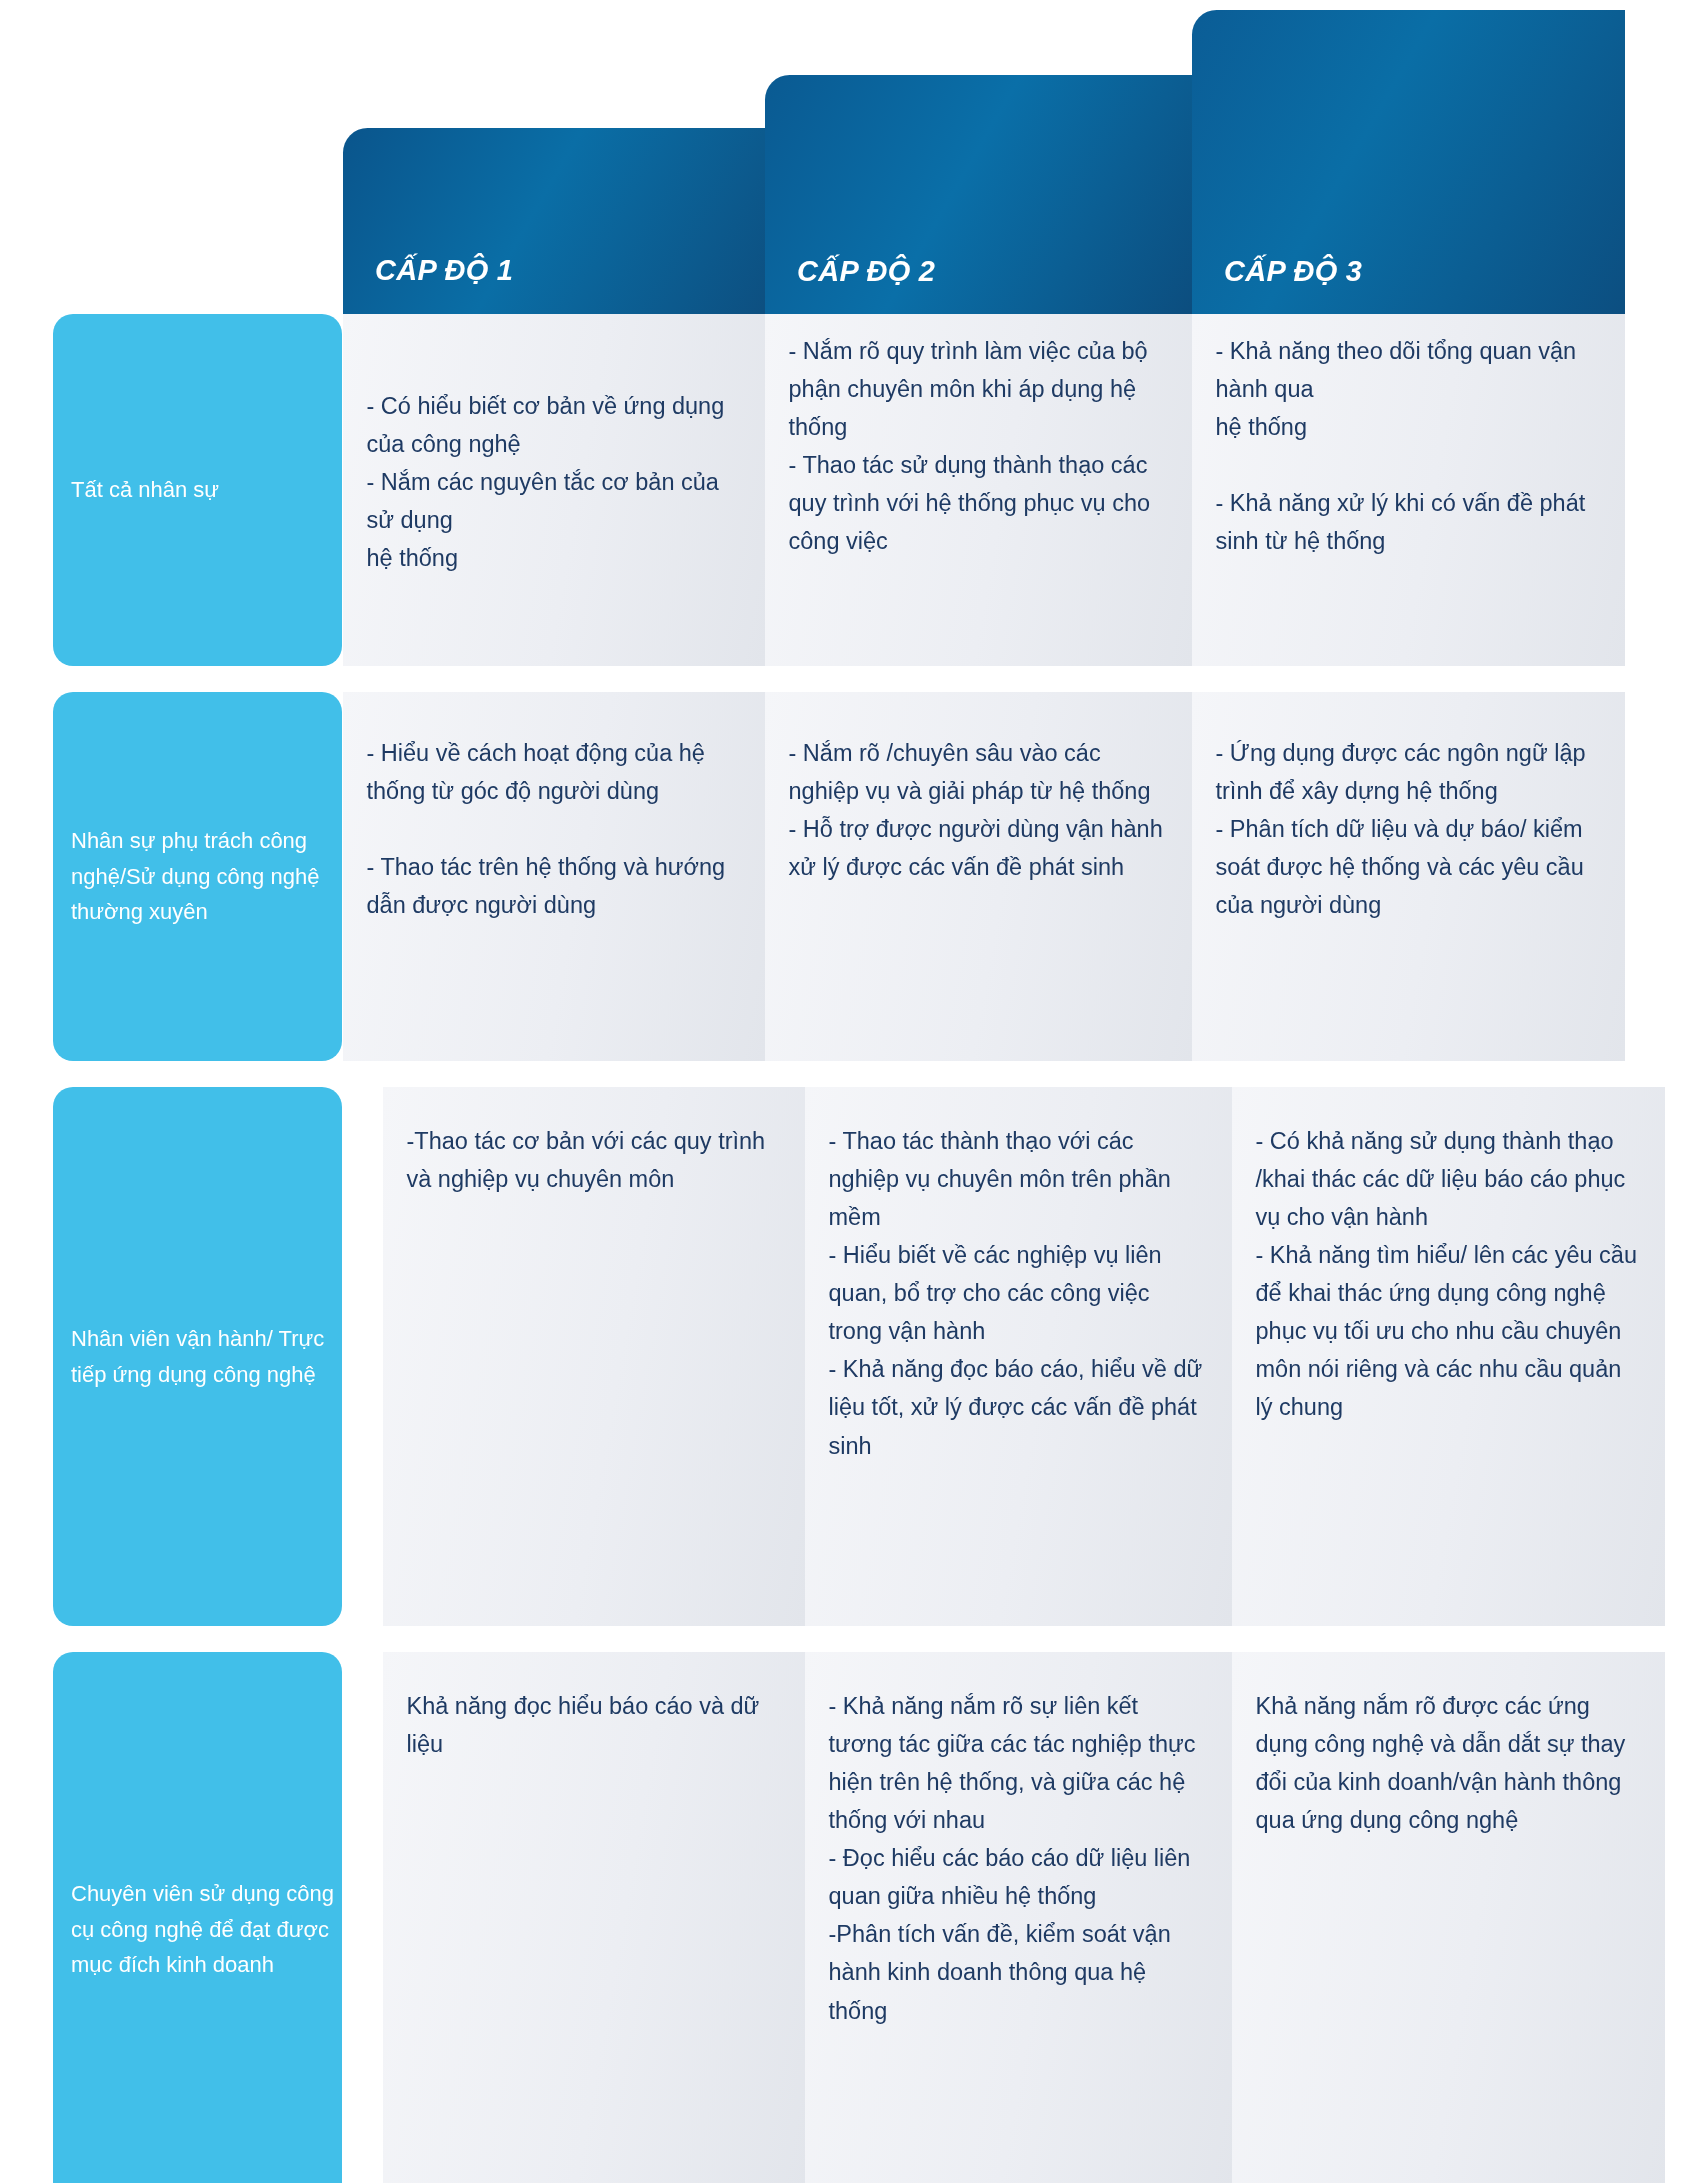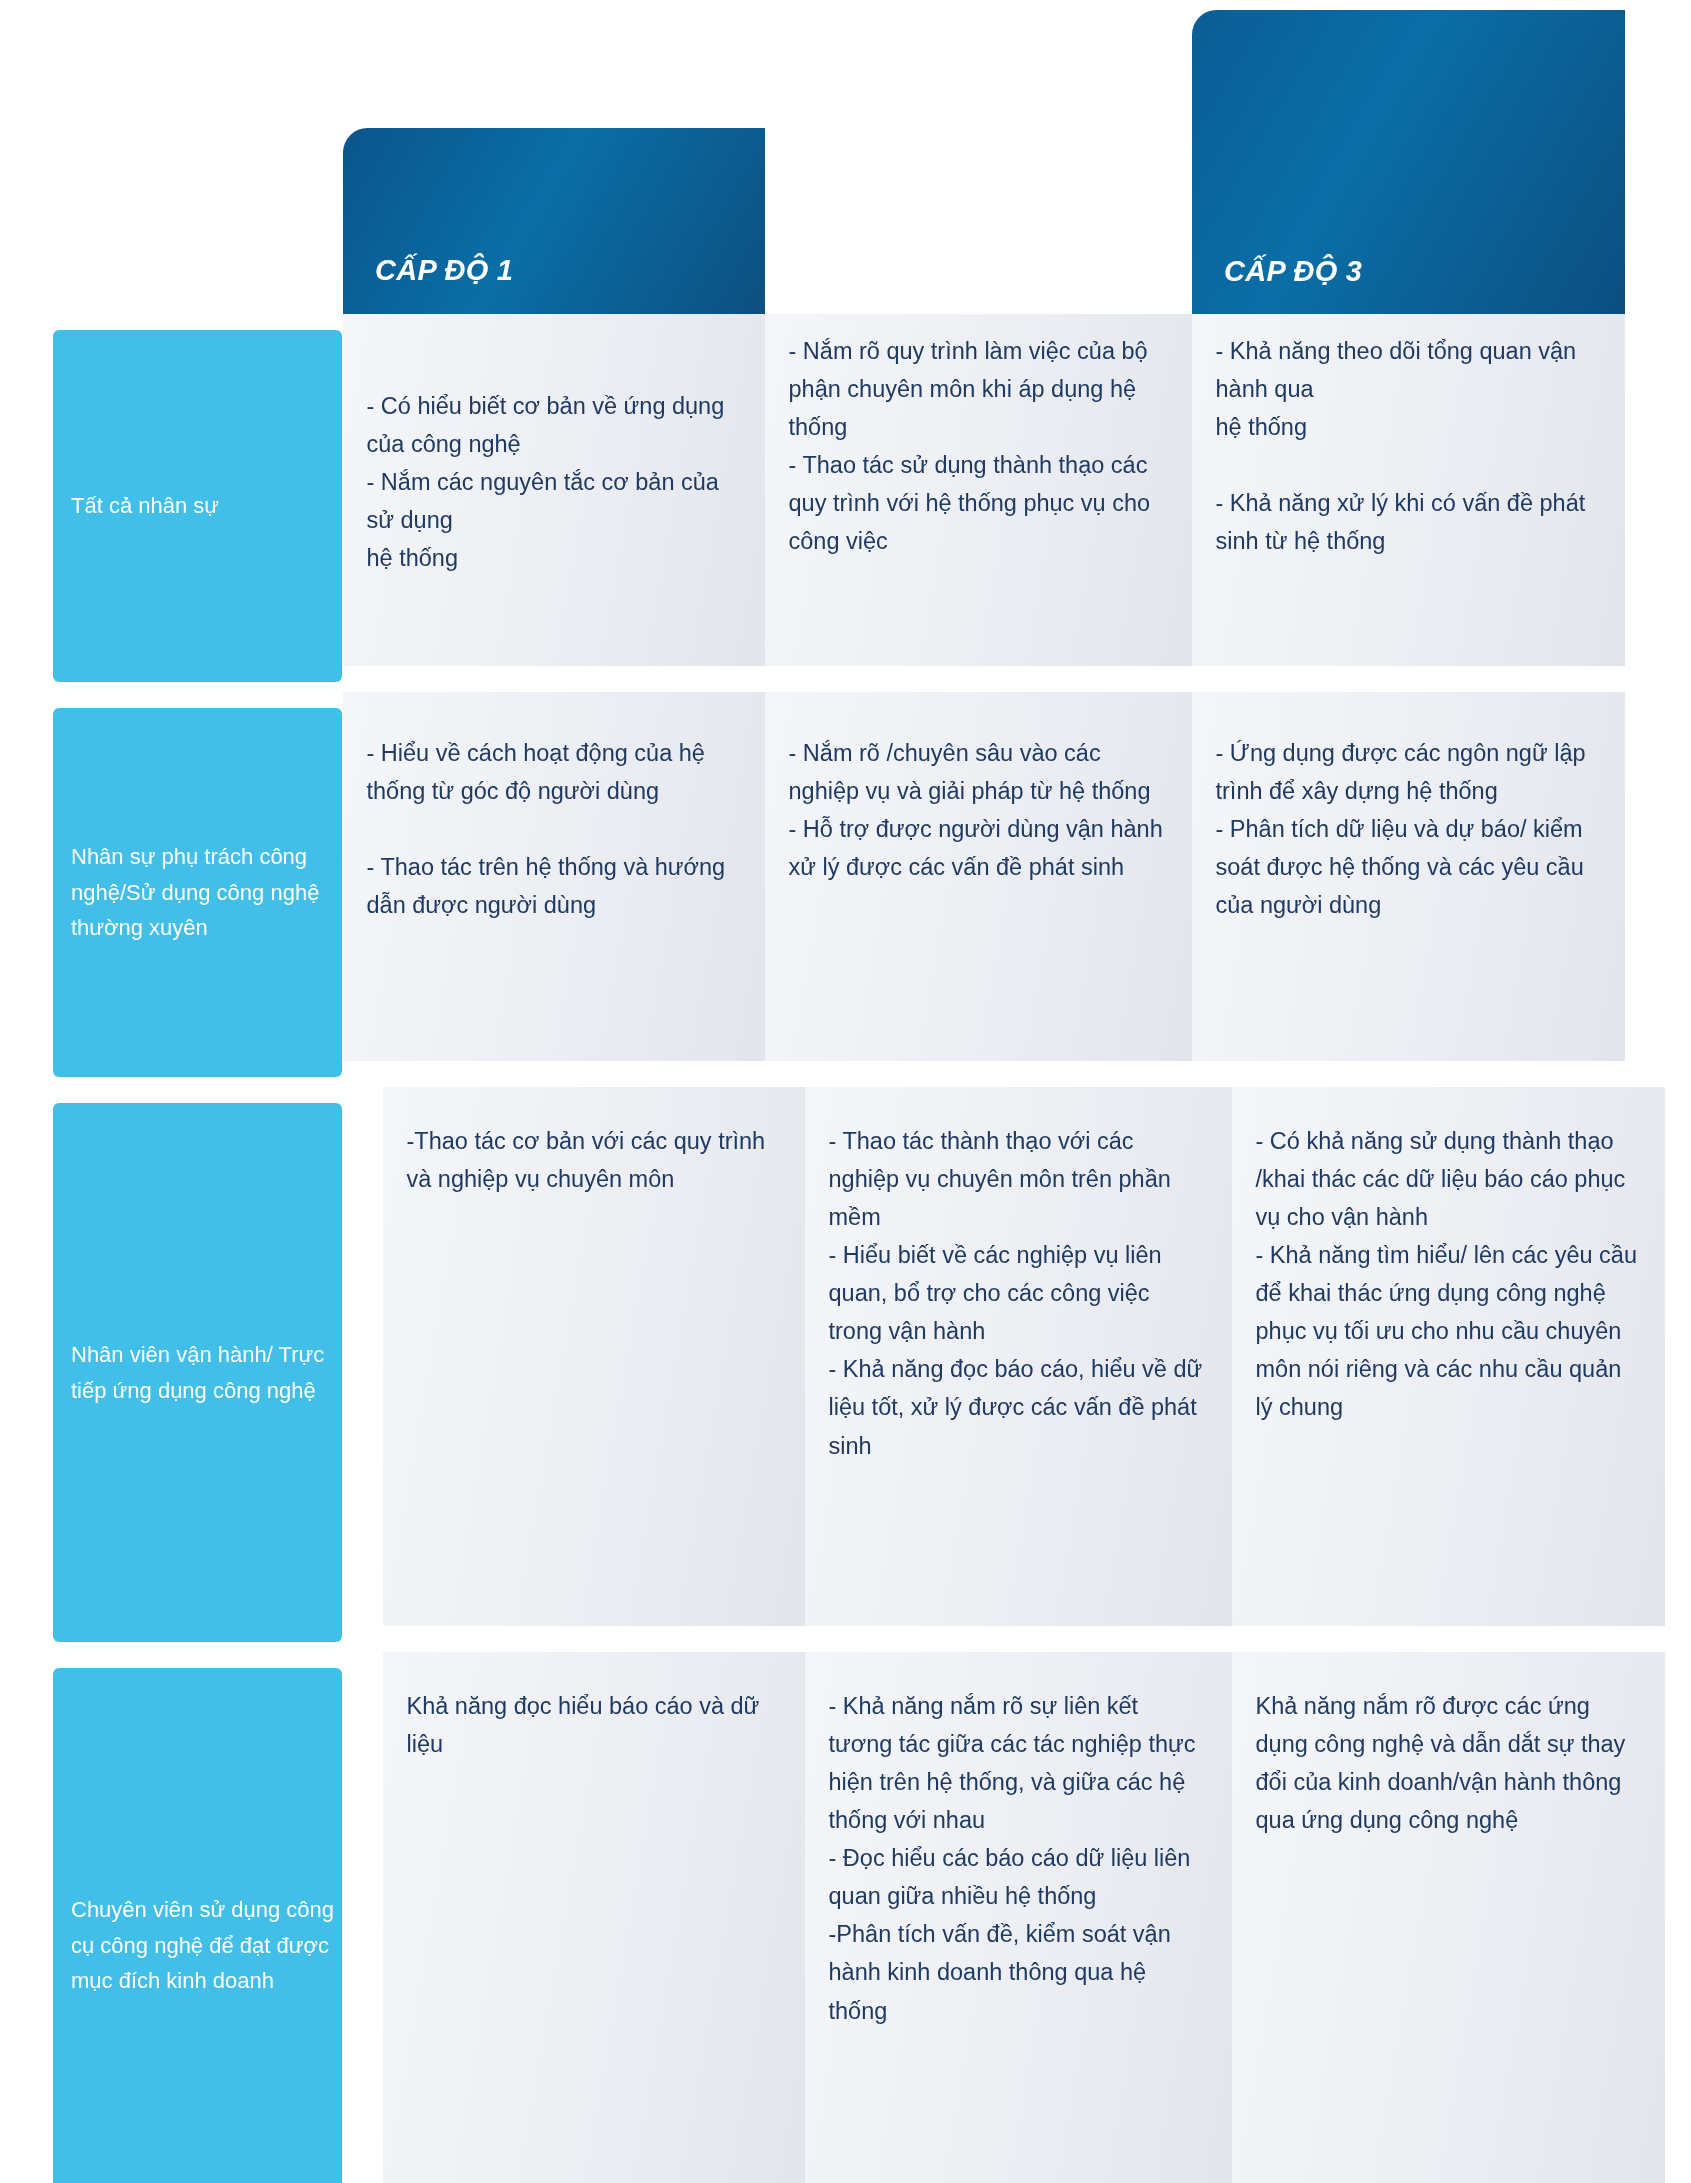--- a/index.html
+++ b/index.html
@@ -87,25 +87,25 @@
   .rowtrack{
     position:relative;
     width:1692px;
     height:100%;
   }
 
   
   .rlabel{
     position:absolute;
     left:53px;
-    top:16px;
+    top:0;
     width:289px;
     height:100%;
     background:#41bfe9;
-    border-radius:6px;
+    border-radius:20px;
     color:#ffffff;
     font-size:22px;
     line-height:1.62;
     display:flex;
     align-items:center;
     box-sizing:border-box;
     padding:0 4px 0 18px;
   }
   .rlabel span{display:block;}
 
@@ -133,20 +133,23 @@
 </style>
 </head>
 <body>
 
 <div class="sheet">
 
   <div class="headers">
     <div class="col-header" id="hdr3">
       <div class="hlabel">CẤP ĐỘ 3</div>
     </div>
+    <div class="col-header" id="hdr2">
+      <div class="hlabel">CẤP ĐỘ 2</div>
+    </div>
     <div class="col-header" id="hdr1">
       <div class="hlabel">CẤP ĐỘ 1</div>
     </div>
   </div>
 
   <div class="grid">
 
     <div class="row" style="height:352px">
       <div class="rowtrack">
         <div class="rlabel">

